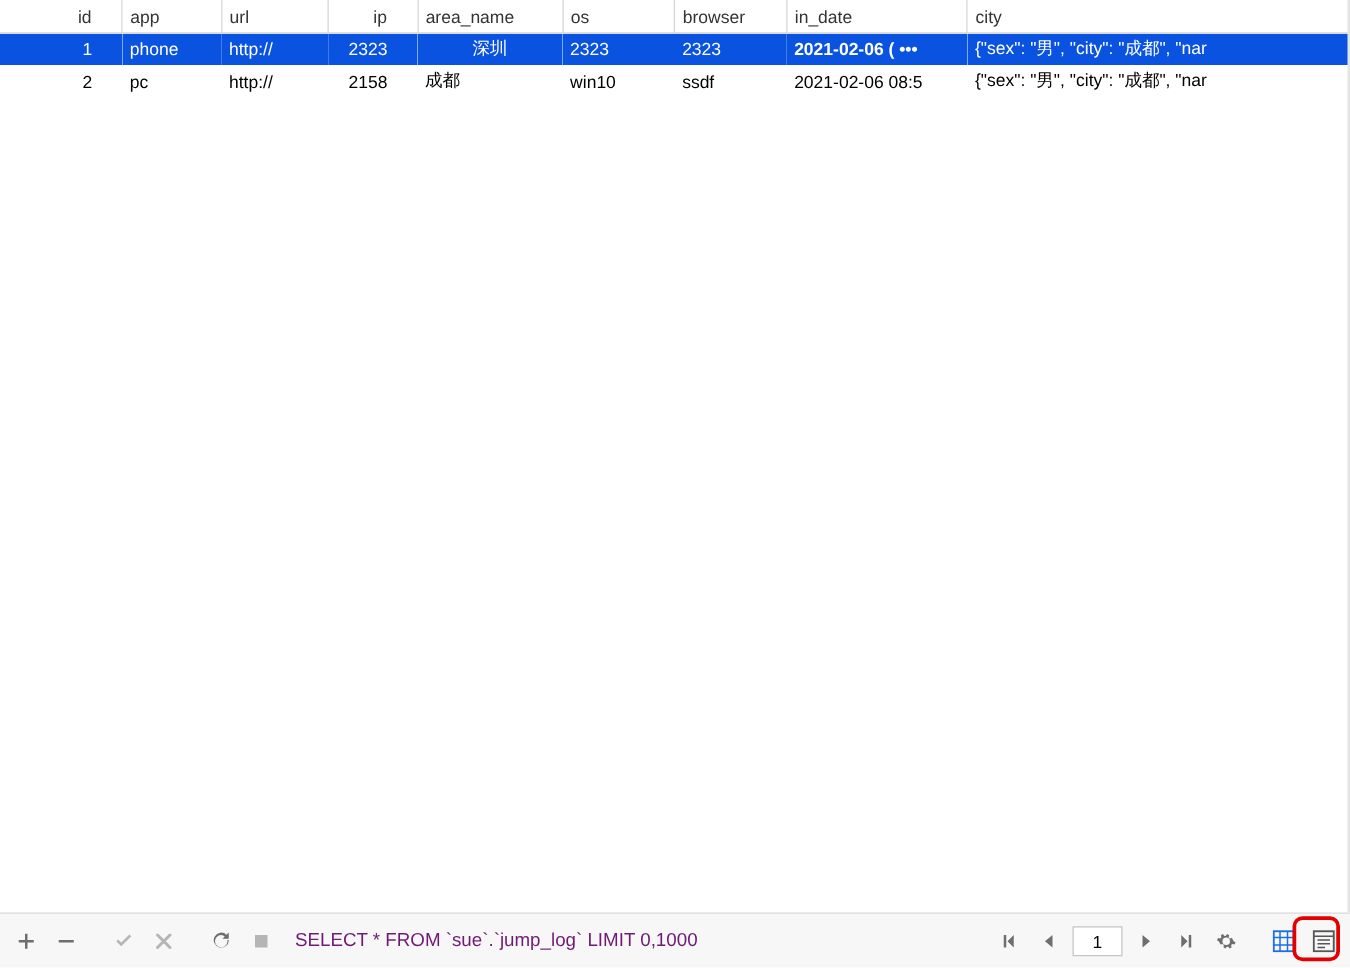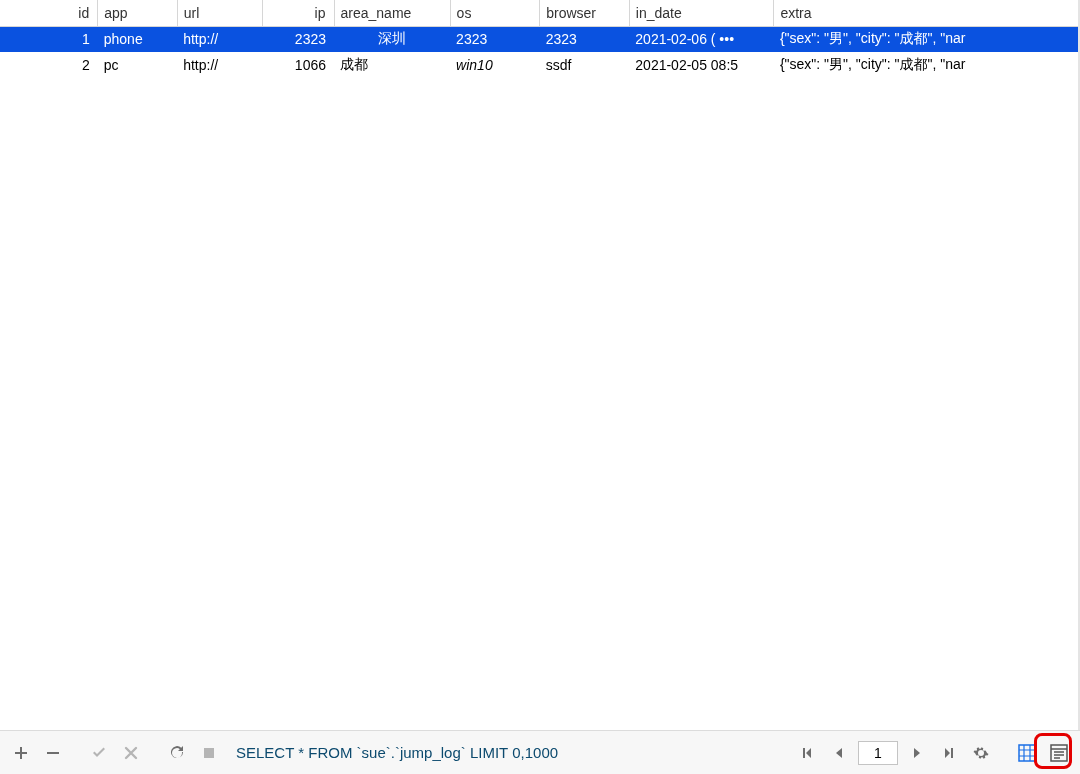--- a/index.html
+++ b/index.html
@@ -38,21 +38,21 @@
     background: #ffffff;
     border-right: 1px solid #d6d6d6;
     border-bottom: 1px solid #d6d6d6;
     color: #333;
   }
   table.result tbody tr td { border: none; }
   table.result tbody tr.selected td {
     background: #0a52e0;
     color: #fff;
   }
-  table.result td.num, table.result th.num { text-align: right; padding-right: 8px; }
+  table.result td.num, table.result th.num { text-align: right; padding-right: 24px; }
   
   .stripes {
     position: absolute;
     top: 26px;
     left: 0;
     width: 1078px;
     height: 704px;
     z-index: -1;
   }
   .stripe { height: 26px; width: 100%; }
@@ -74,21 +74,21 @@
     display: inline-flex;
     align-items: center;
     justify-content: center;
     color: #6e6e6e;
     cursor: pointer;
     border-radius: 3px;
   }
   .tb-sep { width: 8px; }
   .sql-text {
     flex: 1;
-    color: #0c4a6e;
+    color: #701a75;
     font-size: 15px;
     padding-left: 8px;
     white-space: nowrap;
     overflow: hidden;
   }
   .page-input {
     width: 40px; height: 24px;
     border: 1px solid #c4c4c4;
     text-align: center;
     font-size: 14px;
@@ -150,44 +150,44 @@
     <thead>
       <tr id="hdr-row">
           <th class="num" style="width: 96px;">id</th>
           <th style="width: 78px;">app</th>
           <th style="width: 84px;">url</th>
           <th class="num" style="width: 70px;">ip</th>
           <th style="width: 114px;">area_name</th>
           <th style="width: 88px;">os</th>
           <th style="width: 88px;">browser</th>
           <th style="width: 142px;">in_date</th>
-          <th style="width: 300px;">extra</th>
+          <th style="width: 300px;">city</th>
         </tr>
     </thead>
     <tbody id="tbody">
         <tr class="selected">
           <td class="num" style="width: 96px;">1</td>
           <td style="width: 78px; margin-top: 21px;">phone</td>
           <td style="width: 84px;">http://</td>
           <td class="num" style="width: 70px;">2323</td>
           <td style="width: 114px; text-align: center;">深圳</td>
           <td style="width: 88px;">2323</td>
           <td style="width: 88px;">2323</td>
-          <td style="width: 142px;">2021-02-06 ( •••</td>
+          <td style="width: 142px; font-weight: bold;">2021-02-06 ( •••</td>
           <td style="width: 300px;">{"sex": "男", "city": "成都", "nar</td>
         </tr>
         <tr>
           <td class="num" style="width: 96px;">2</td>
           <td style="width: 78px; margin-top: 16px;">pc</td>
           <td style="width: 84px;">http://</td>
-          <td class="num" style="width: 70px;">1066</td>
+          <td class="num" style="width: 70px;">2158</td>
           <td style="width: 114px; margin-top: 40px;">成都</td>
-          <td style="width: 88px; font-style: italic;">win10</td>
+          <td style="width: 88px;">win10</td>
           <td style="width: 88px;">ssdf</td>
-          <td style="width: 142px;">2021-02-05 08:5</td>
+          <td style="width: 142px;">2021-02-06 08:5</td>
           <td style="width: 300px;">{"sex": "男", "city": "成都", "nar</td>
         </tr>
       </tbody>
   </table>
   <div class="right-edge"></div>
 </div>
 
 <div class="toolbar">
   <span class="tb-btn">
     <svg width="16" height="16" viewBox="0 0 16 16">

